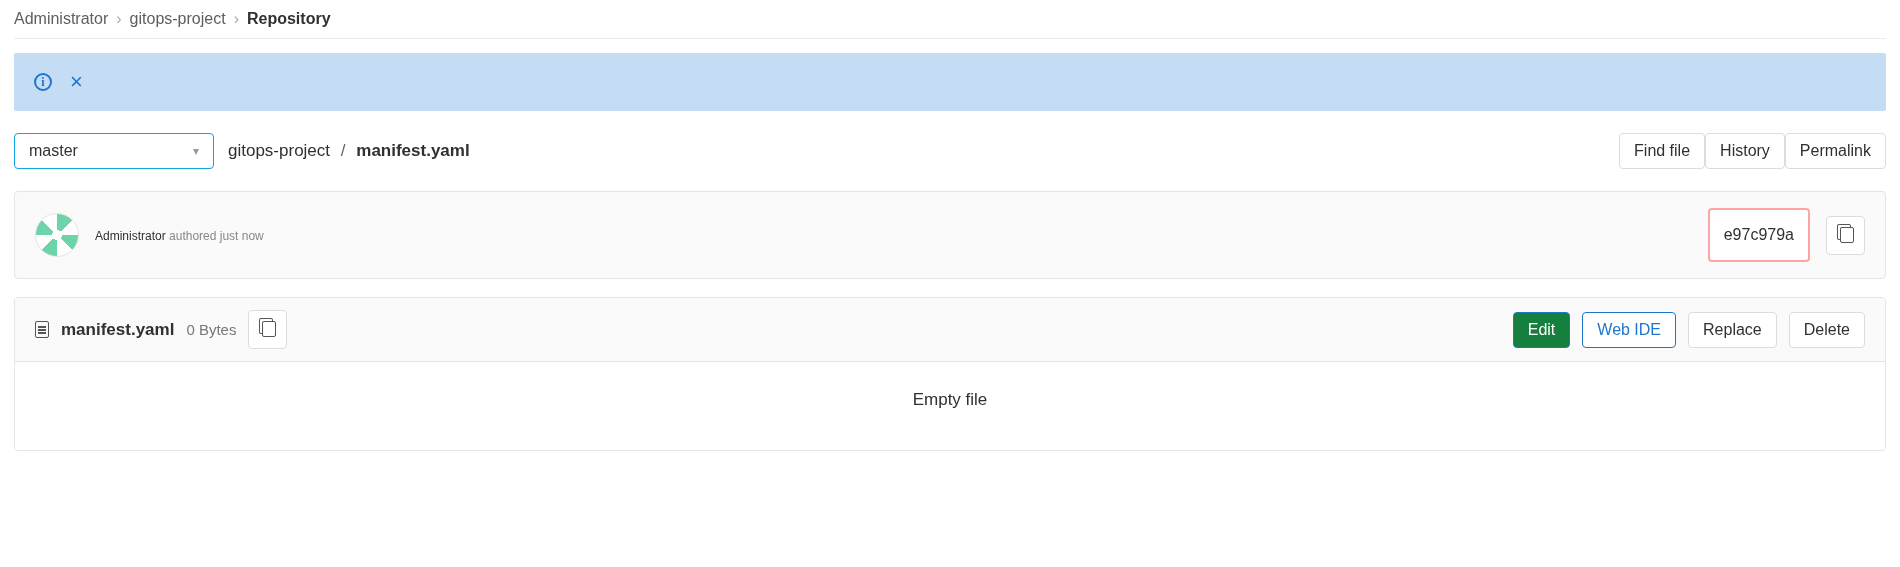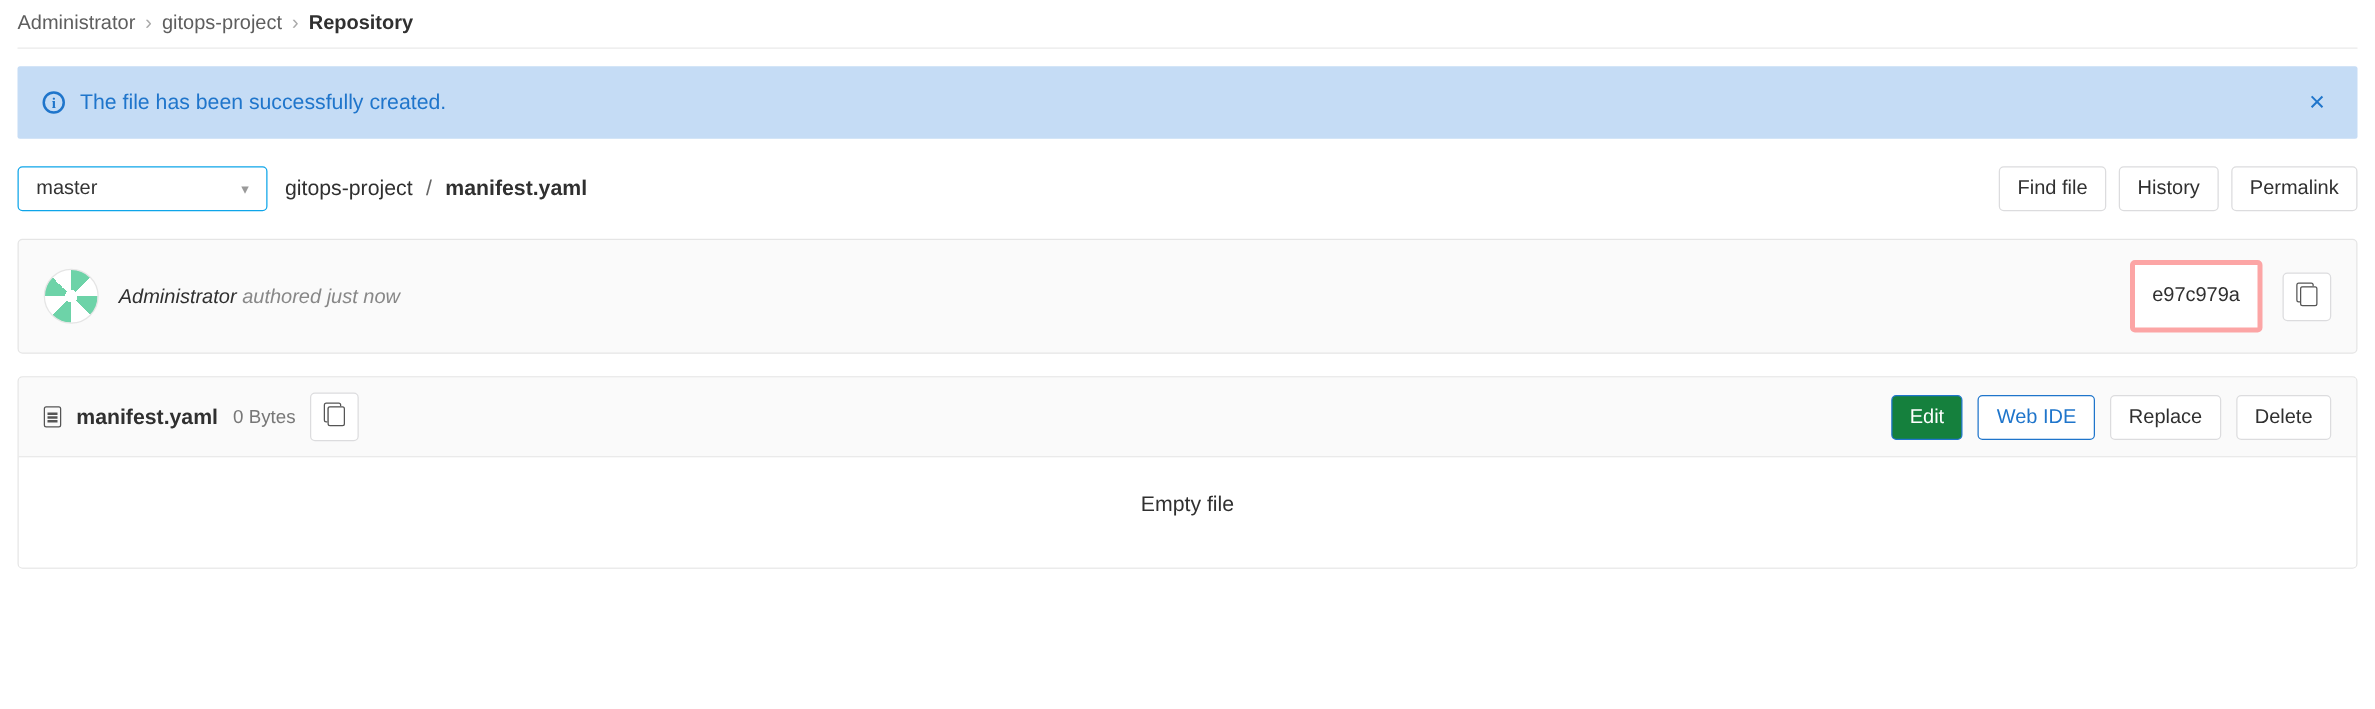--- a/index.html
+++ b/index.html
@@ -76,21 +76,21 @@
 
   .btn {
     border: 1px solid #dcdcde;
     background: #fff;
     border-radius: 4px;
     padding: 8px 14px;
     font-size: 16px;
     color: #303030;
     cursor: pointer;
   }
-  .btn-group { display: flex; gap: 10px; }
+  .btn-group { display: flex; }
 
   
   .panel {
     margin-top: 22px;
     border: 1px solid #e5e5e5;
     background: #fafafa;
     border-radius: 4px;
     padding: 16px 20px;
     display: flex;
     align-items: center;
@@ -99,25 +99,25 @@
   .avatar {
     width: 44px; height: 44px; border-radius: 50%;
     background:
       radial-gradient(circle at 50% 50%, #fff 5px, transparent 5px),
       conic-gradient(#6dd3a8 0 12.5%, #fff 0 25%, #6dd3a8 0 37.5%, #fff 0 50%, #6dd3a8 0 62.5%, #fff 0 75%, #6dd3a8 0 87.5%, #fff 0 100%);
     border:1px solid #e5e5e5;
     flex:none;
   }
   .commit-meta { flex: 1; }
   .commit-title { font-weight: 700; font-size: 17px; color: #303030; }
-  .commit-sub { font-size: 16px; margin-top: 2px; font-style: italic; }
+  .commit-sub { font-size: 12px; margin-top: 2px; }
   .commit-sub .author { color: #303030; }
   .commit-sub .rest { color: #888; }
   .sha-box {
-    border: 4px solid #fca5a5; background: #fff; border-radius: 4px;
+    border: 2px solid #fca5a5; background: #fff; border-radius: 4px;
     padding: 16px 14px; font-size: 16px;
   }
   .icon-btn {
     border: 1px solid #dcdcde; background: #fff; border-radius: 4px;
     padding: 8px 10px; cursor: pointer; display:inline-flex; align-items:center;
   }
   .copy-icon::before {
     content: ""; display:inline-block; width:12px; height:14px;
     border:1.5px solid #555; border-radius:2px; position:relative;
     box-shadow: -3px -3px 0 -1px #fff, -3px -3px 0 0 #555;
@@ -167,21 +167,20 @@
 <nav class="breadcrumb">
   <a class="crumb">Administrator</a>
   <span class="sep">›</span>
   <a class="crumb">gitops-project</a>
   <span class="sep">›</span>
   <span class="current">Repository</span>
 </nav>
 
 <div class="alert">
   <span class="info-icon">i</span>
-  <span class="msg">The file has been successfully created.</span>
   <button class="close">×</button>
 </div>
 
 <div class="toolbar">
   <div class="branch-select">
     <span>master</span>
     <span class="chev">▾</span>
   </div>
   <div class="path">
     <a class="repo">gitops-project</a>

